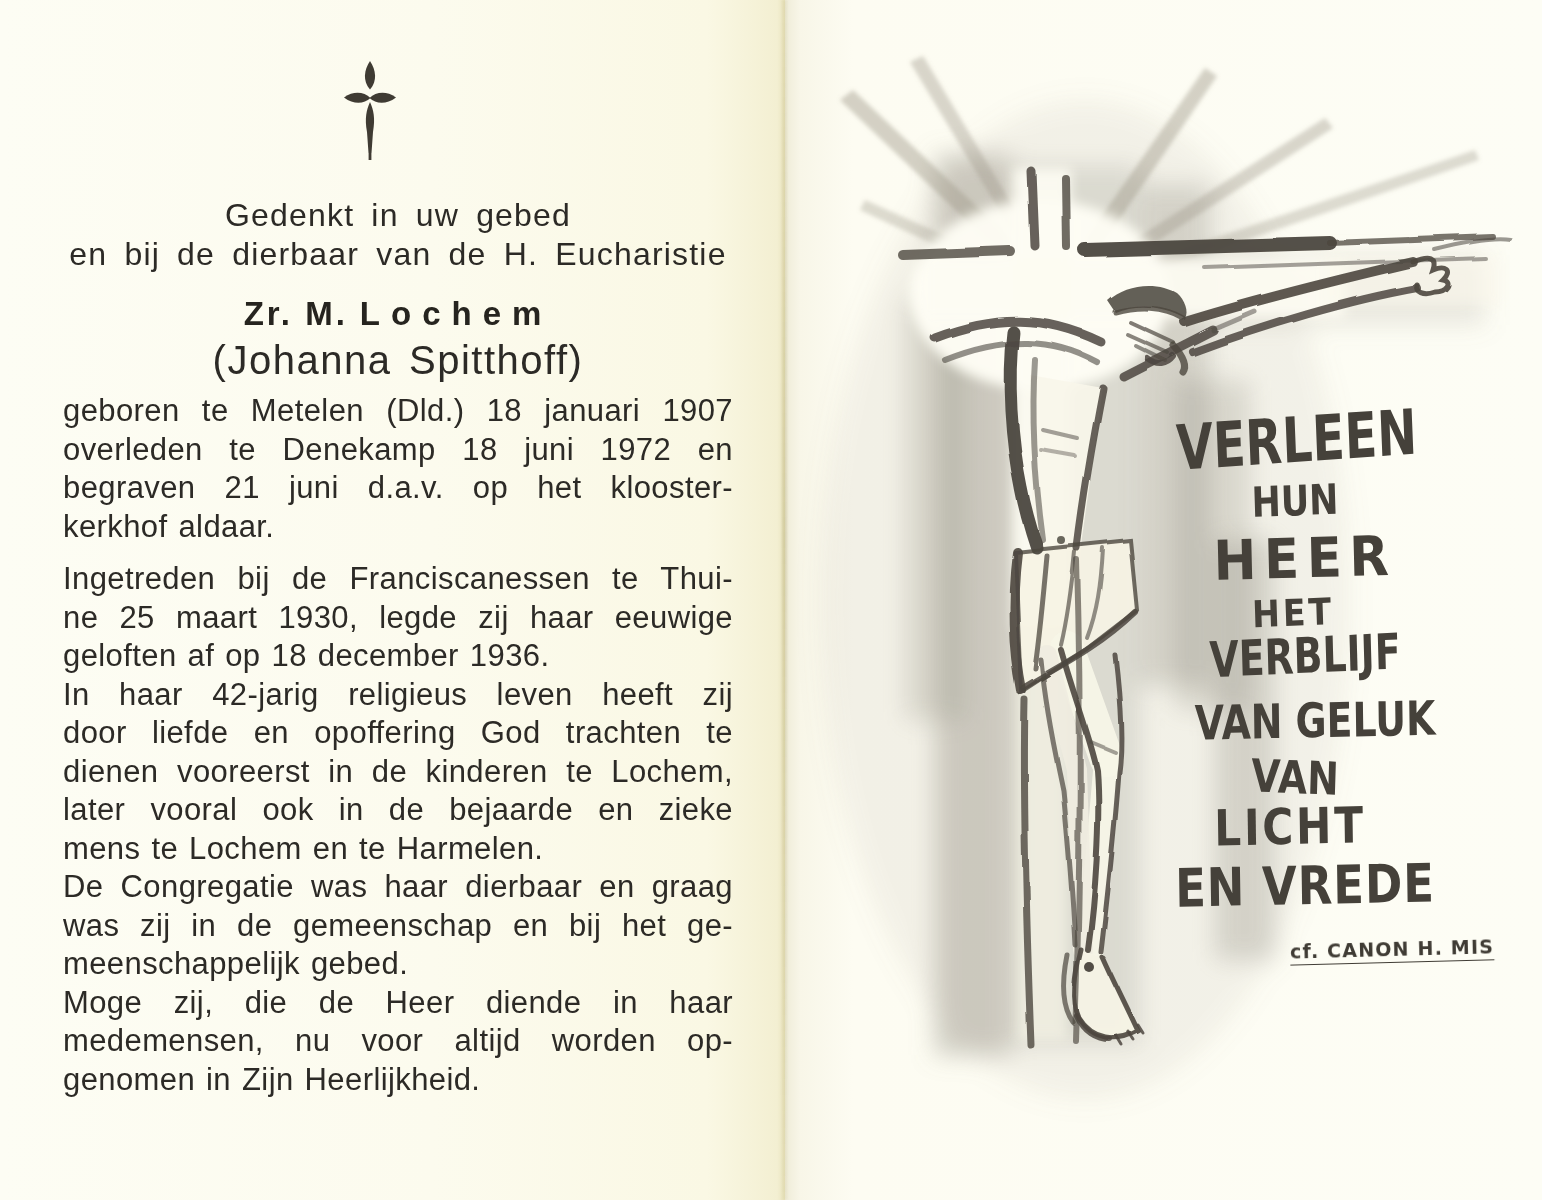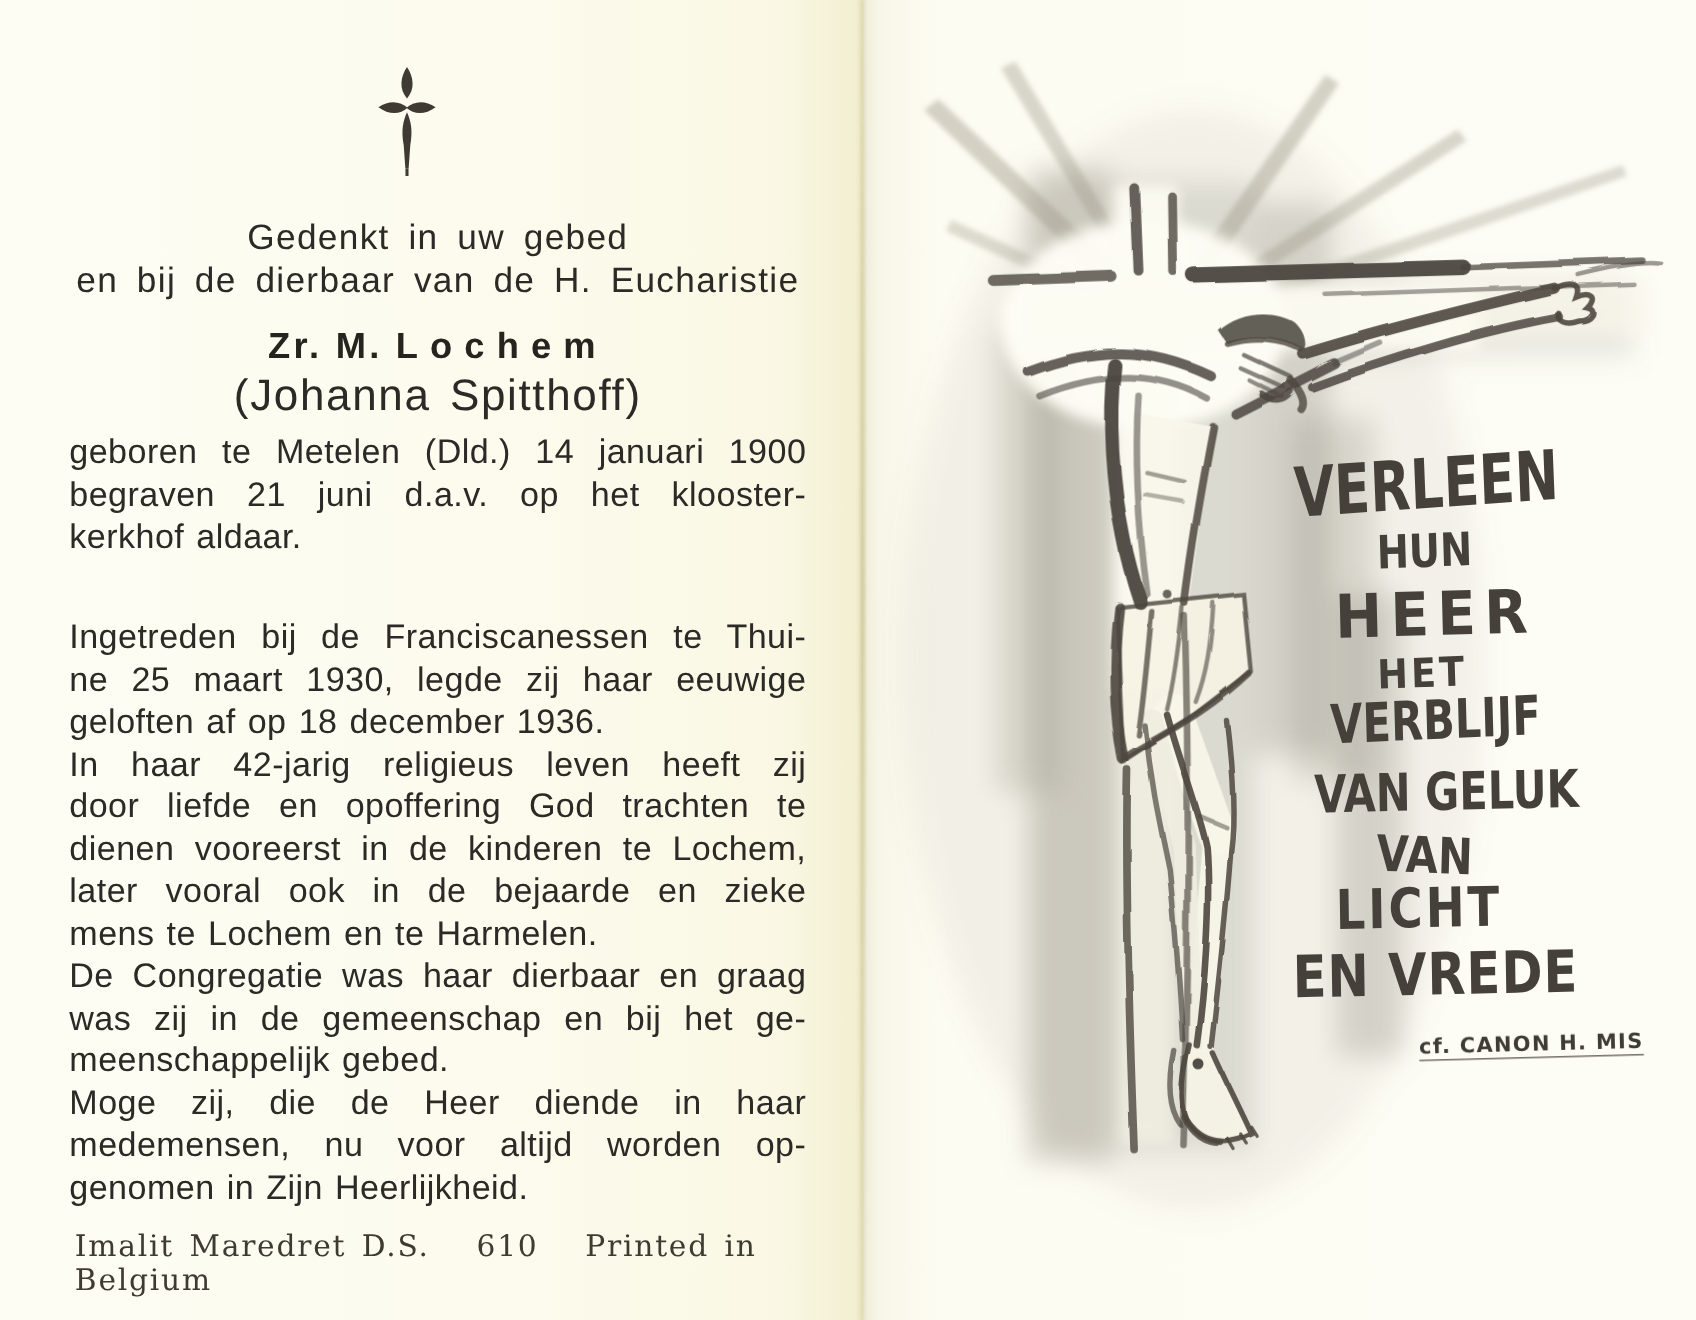--- a/index.html
+++ b/index.html
@@ -72,21 +72,22 @@
       <div>en bij de dierbaar van de H. Eucharistie</div>
     </div>
 
     <div class="name-line">
       <span>Zr. M.</span><span class="name-spaced">Lochem</span>
     </div>
     <div class="birth-line">(Johanna Spitthoff)</div>
 
     <div id="para1" class="para">
 
-    <div class="line jl">geboren te Metelen (Dld.) 14 januari 1900</div>
+    <div class="line jl">geboren te Metelen (Dld.) 18 januari 1907</div>
+        <div class="line jl">overleden te Denekamp 18 juni 1972 en</div>
         <div class="line jl">begraven 21 juni d.a.v. op het klooster-</div>
         <div class="line">kerkhof aldaar.</div>
       </div>
 
     <div id="para2" class="para">
 
     <div class="line jl">Ingetreden bij de Franciscanessen te Thui-</div>
         <div class="line jl">ne 25 maart 1930, legde zij haar eeuwige</div>
         <div class="line">geloften af op 18 december 1936.</div>
         <div class="line jl">In haar 42-jarig religieus leven heeft zij</div>
@@ -95,21 +96,20 @@
         <div class="line jl">later vooral ook in de bejaarde en zieke</div>
         <div class="line">mens te Lochem en te Harmelen.</div>
         <div class="line jl">De Congregatie was haar dierbaar en graag</div>
         <div class="line jl">was zij in de gemeenschap en bij het ge-</div>
         <div class="line">meenschappelijk gebed.</div>
         <div class="line jl">Moge zij, die de Heer diende in haar</div>
         <div class="line jl">medemensen, nu voor altijd worden op-</div>
         <div class="line">genomen in Zijn Heerlijkheid.</div>
       </div>
 
-    <div class="imprint">Imalit Maredret D.S.   610   Printed in Belgium</div>
   </div>
 
   <div class="page-right">
 
     <svg class="sketch" width="757" height="1200" viewBox="0 0 757 1200">
       <defs>
         <filter id="b12" x="-40%" y="-40%" width="180%" height="180%">
             <feGaussianBlur stdDeviation="12"></feGaussianBlur>
           </filter>
         <filter id="b6" x="-40%" y="-40%" width="180%" height="180%">

